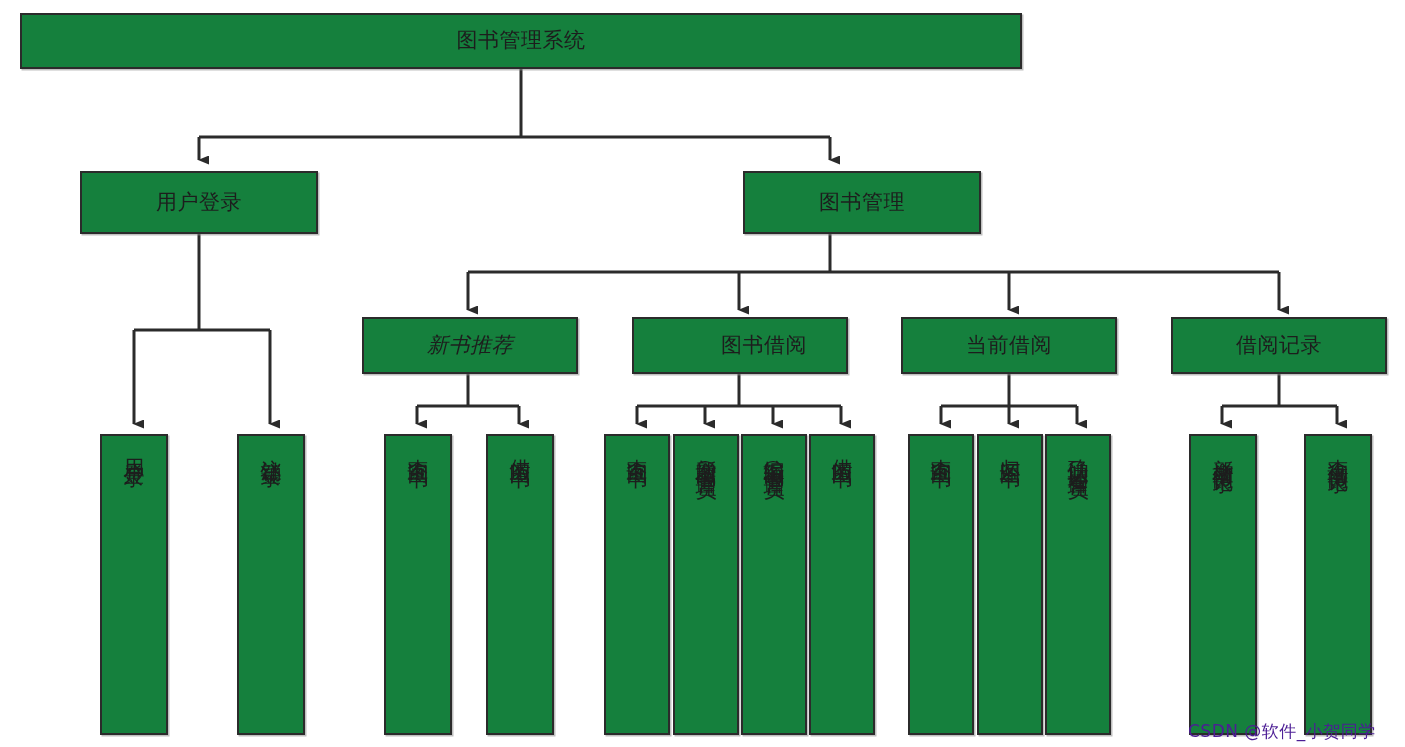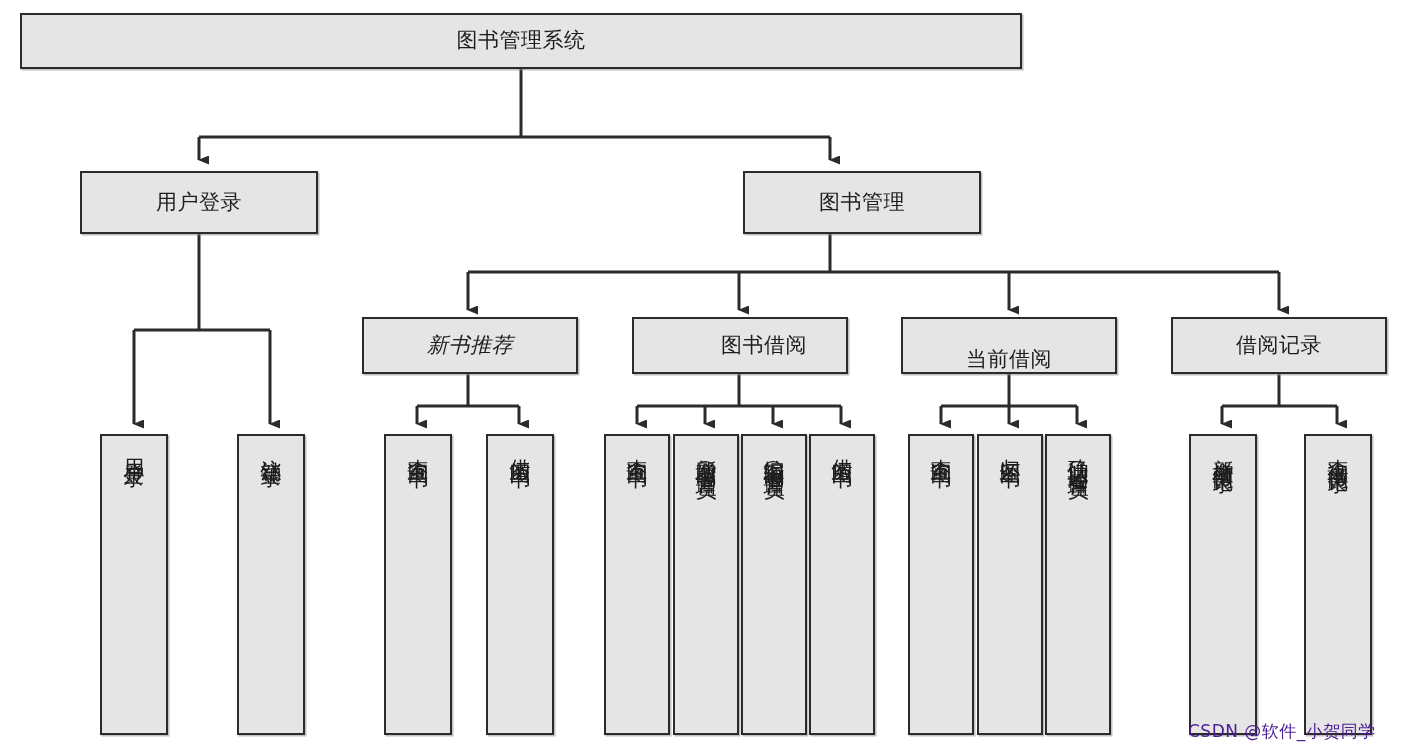--- a/index.html
+++ b/index.html
@@ -17,21 +17,21 @@
   #diagram-root {
     position: absolute;
     left: 0;
     top: 0;
     width: 1405px;
     height: 747px;
   }
   .node-box {
     position: absolute;
     box-sizing: border-box;
-    background: #e5e5e5;
+    background: #15803d;
     border: 2.5px solid #2b2b2b;
     display: flex;
     align-items: center;
     justify-content: center;
     box-shadow: 1.5px 1.5px 0 rgba(140,140,140,0.55);
   }
   .node-label-h {
     font-size: 21px;
     color: #1d1d1d;
     letter-spacing: 0.5px;
@@ -137,21 +137,21 @@
   <div class="node-box" style="left:711px; top:171px; width:238px; height:63px;margin-left:32px;">
     <span class="node-label-h">图书管理</span>
   </div>
 
   <div class="node-box" style="left:362px; top:317px; width:216px; height:57px;font-style:italic;">
     <span class="node-label-h">新书推荐</span>
   </div>
   <div class="node-box" style="left:632px; top:317px; width:216px; height:57px;padding-left:48px;">
     <span class="node-label-h">图书借阅</span>
   </div>
-  <div class="node-box" style="left:901px; top:317px; width:216px; height:57px;align-items:flex-end;">
+  <div class="node-box" style="left:901px; top:317px; width:216px; height:57px;">
     <span class="node-label-h">当前借阅</span>
   </div>
   <div class="node-box" style="left:1171px; top:317px; width:216px; height:57px;align-items:center;">
     <span class="node-label-h">借阅记录</span>
   </div>
 
   <div class="node-box leaf" style="left:100px; top:434px; width:68px; height:301px;">
     <span class="node-label-v">用户登录</span>
   </div>
   <div class="node-box leaf" style="left:237px; top:434px; width:68px; height:301px;">

